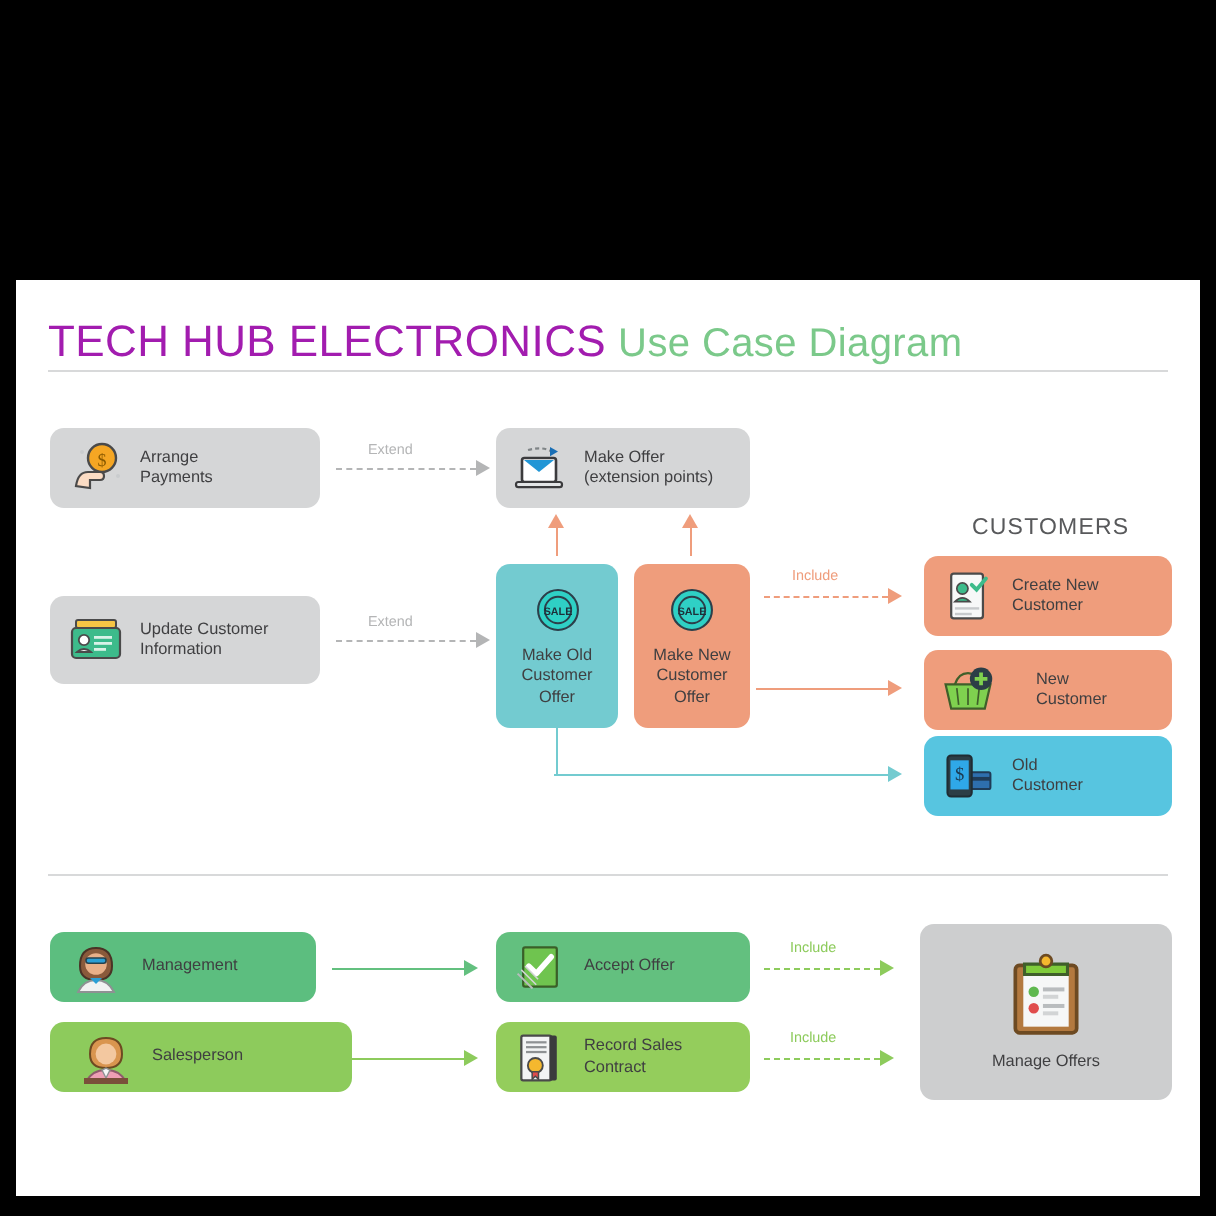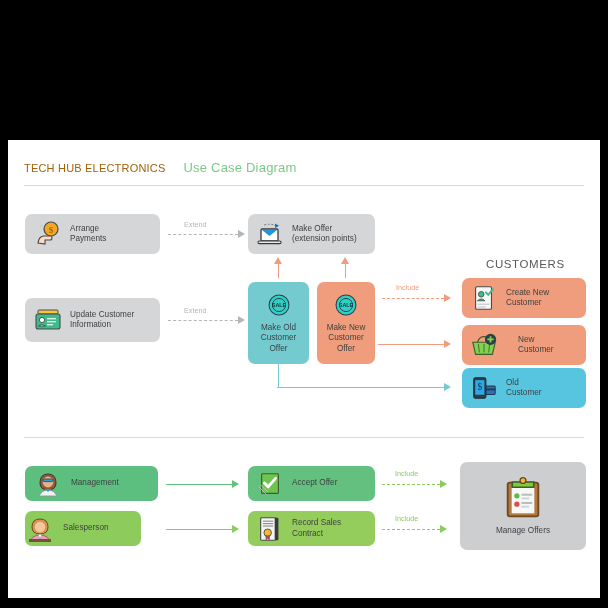--- a/index.html
+++ b/index.html
@@ -1,22 +1,22 @@
 <!DOCTYPE html>
 <html><head>
 <meta charset="utf-8">
 <style>
   html,body{margin:0;padding:0;background:#000;}
   body{width:608px;height:608px;overflow:hidden;font-family:"Liberation Sans",sans-serif;}
   #root{position:relative;width:608px;height:608px;background:#000;}
   .card-page{position:absolute;left:8px;top:140px;width:592px;height:458px;background:#fff;}
 
   .title-wrap{position:absolute;left:16px;top:18px;white-space:nowrap;}
-  .title-main{font-size:11px;color:#a16207;letter-spacing:.2px;font-weight:400;}
-  .title-sub{font-size:13px;color:#7bc98a;letter-spacing:.2px;font-weight:400;margin-left:18px;}
+  .title-main{font-size:22px;color:#a21caf;letter-spacing:.2px;font-weight:400;}
+  .title-sub{font-size:20px;color:#7bc98a;letter-spacing:.2px;font-weight:400;margin-left:6px;}
   .rule{position:absolute;left:16px;width:560px;height:1px;background:#d8d9da;}
   .rule-top{top:45px;}
   .rule-mid{top:297px;}
 
   .node{position:absolute;border-radius:7px;display:flex;align-items:center;box-sizing:border-box;}
   .node .ico{flex:0 0 auto;display:flex;align-items:center;justify-content:center;}
   .node .lbl{font-size:8.2px;line-height:10.5px;color:#3f3f41;}
   .node.center{flex-direction:column;justify-content:center;}
   .node.center .lbl{text-align:center;margin-top:5px;}
 
@@ -204,21 +204,21 @@
           <path d="M7 14 q0-9 8-9 q8 0 8 9 q0 7-8 7 q-8 0-8-7z" fill="#8a5a3b" stroke="#4a3326" stroke-width="1"></path>
           <circle cx="15" cy="13" r="5.4" fill="#e8b089"></circle>
           <rect x="10" y="10" width="10" height="2.6" rx="1.2" fill="#2b9fd6" stroke="#25424f" stroke-width=".8"></rect>
           <path d="M6 27 q3-6 9-6 q6 0 9 6z" fill="#f1f2f2" stroke="#8e9193" stroke-width=".9"></path>
           <path d="M12 20 l3 3 l3-3" fill="#2b9fd6"></path>
         </svg>
       </span>
       <span class="lbl" style="margin-left:8px;">Management</span>
     </div>
 
-    <div class="node grn2" style="left:17px;top:371px;width:116px;height:35px;padding:0 0;">
+    <div class="node grn2" style="left:17px;top:371px;width:151px;height:35px;padding:0 13px;">
       <span class="ico">
         <svg width="30" height="30" viewBox="0 0 30 30">
           <path d="M7 13 q0-8 8-8 q8 0 8 8 q0 7-8 7 q-8 0-8-7z" fill="#d9954f" stroke="#6d4a22" stroke-width="1"></path>
           <circle cx="15" cy="13" r="5.2" fill="#f3c8a0"></circle>
           <path d="M5 27 q3-6 10-6 q7 0 10 6z" fill="#ef9fb4" stroke="#8f5c6c" stroke-width=".9"></path>
           <path d="M13 21 l2 4 l2-4 l-2-1z" fill="#f7f7f7" stroke="#8e9193" stroke-width=".7"></path>
           <rect x="4" y="25" width="22" height="3" fill="#7a4f3a"></rect>
         </svg>
       </span>
       <span class="lbl" style="margin-left:8px;">Salesperson</span>

